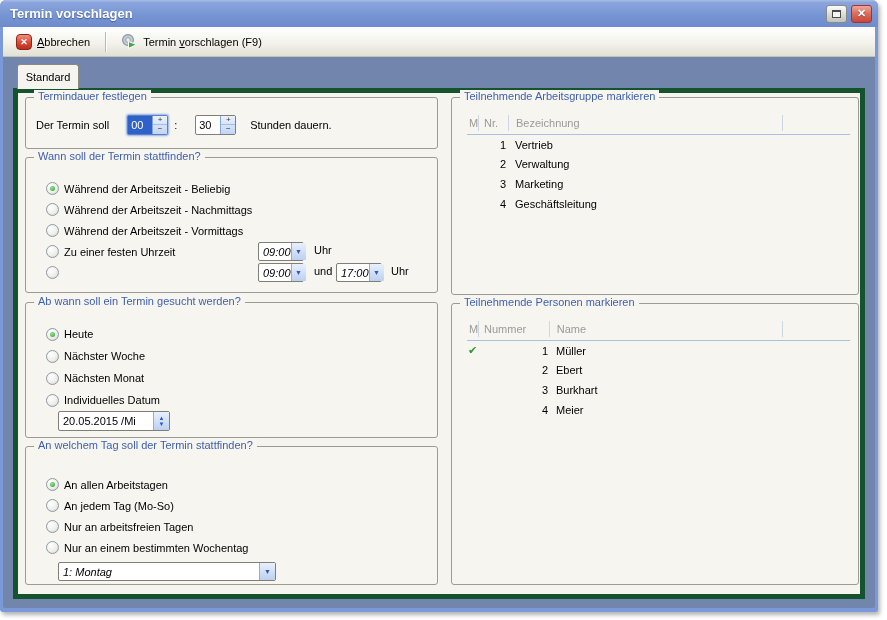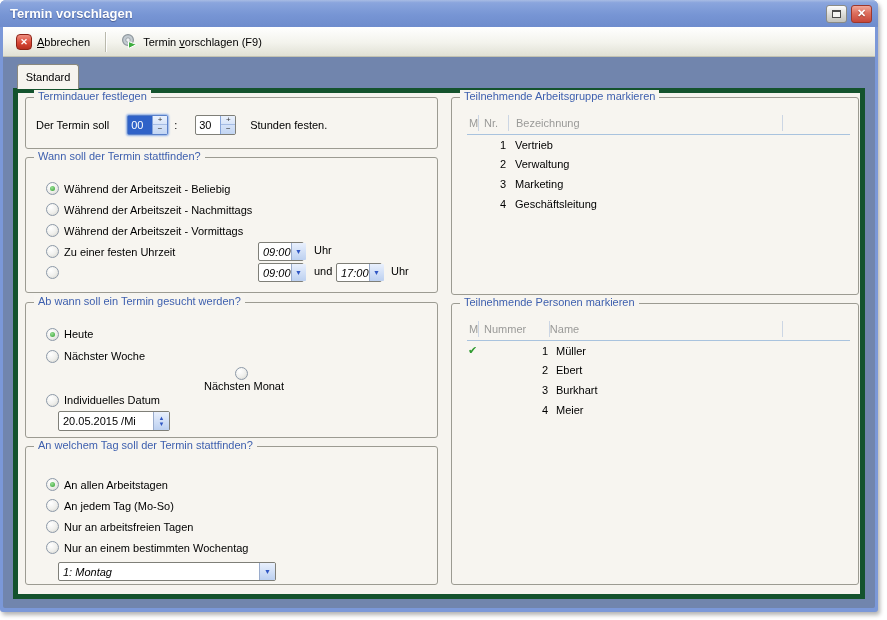--- a/index.html
+++ b/index.html
@@ -128,21 +128,21 @@
   .wg .r-nr { padding-right:2px; }
   .wg .h-name, .wg .r-name { width:250px; }
   .wg .h-name { padding-left:7px; }
 
   
   .pe .h-m, .pe .r-mark { width:11px; }
   .pe .h-nr, .pe .r-nr { width:71px; }
   .pe .h-nr { padding-left:5px; text-align:left; }
   .pe .r-nr { padding-right:1px; }
   .pe .h-name, .pe .r-name { width:234px; }
-  .pe .h-name { }
+  .pe .h-name { padding-left:7px; }
 </style>
 </head>
 <body>
 
 <div class="window">
 
   <div class="titlebar">
     <span class="title-text">Termin vorschlagen</span>
     <div class="winbtns">
       <div class="wbtn restore">
@@ -188,21 +188,21 @@
               </span>
           </span>
           <span class="dur-colon">:</span>
           <span class="spin">
             <span class="spin-val">30</span>
             <span class="spin-btn">
                 <i>+</i>
                 <i class="minus">−</i>
               </span>
           </span>
-          <span class="dur-suffix">Stunden festen.</span>
+          <span class="dur-suffix">Stunden dauern.</span>
         </div>
       </div>
 
       <div class="gb" style="left:7px; top:64px; width:413px; height:136px;">
         <span class="gbt">Wann soll der Termin stattfinden?</span>
         <div class="rows" style="top:20px;">
           <div class="rrow">
             <span class="radio sel"></span>
             <span class="rlabel">Während der Arbeitszeit - Beliebig</span>
           </div>
@@ -249,21 +249,21 @@
         <span class="gbt">Ab wann soll ein Termin gesucht werden?</span>
         <div class="rows" style="top:20px;">
           <div class="rrow" style="height:22px;">
             <span class="radio sel"></span>
             <span class="rlabel">Heute</span>
           </div>
           <div class="rrow" style="height:22px;">
             <span class="radio"></span>
             <span class="rlabel">Nächster Woche</span>
           </div>
-          <div class="rrow" style="height:22px;flex-direction:column;">
+          <div class="rrow" style="height:22px;">
             <span class="radio"></span>
             <span class="rlabel">Nächsten Monat</span>
           </div>
           <div class="rrow" style="height:22px;">
             <span class="radio"></span>
             <span class="rlabel">Individuelles Datum</span>
           </div>
           <div style="position:relative; height:22px;">
             <div class="date-field">
               <span class="date-val">20.05.2015 /Mi</span>

